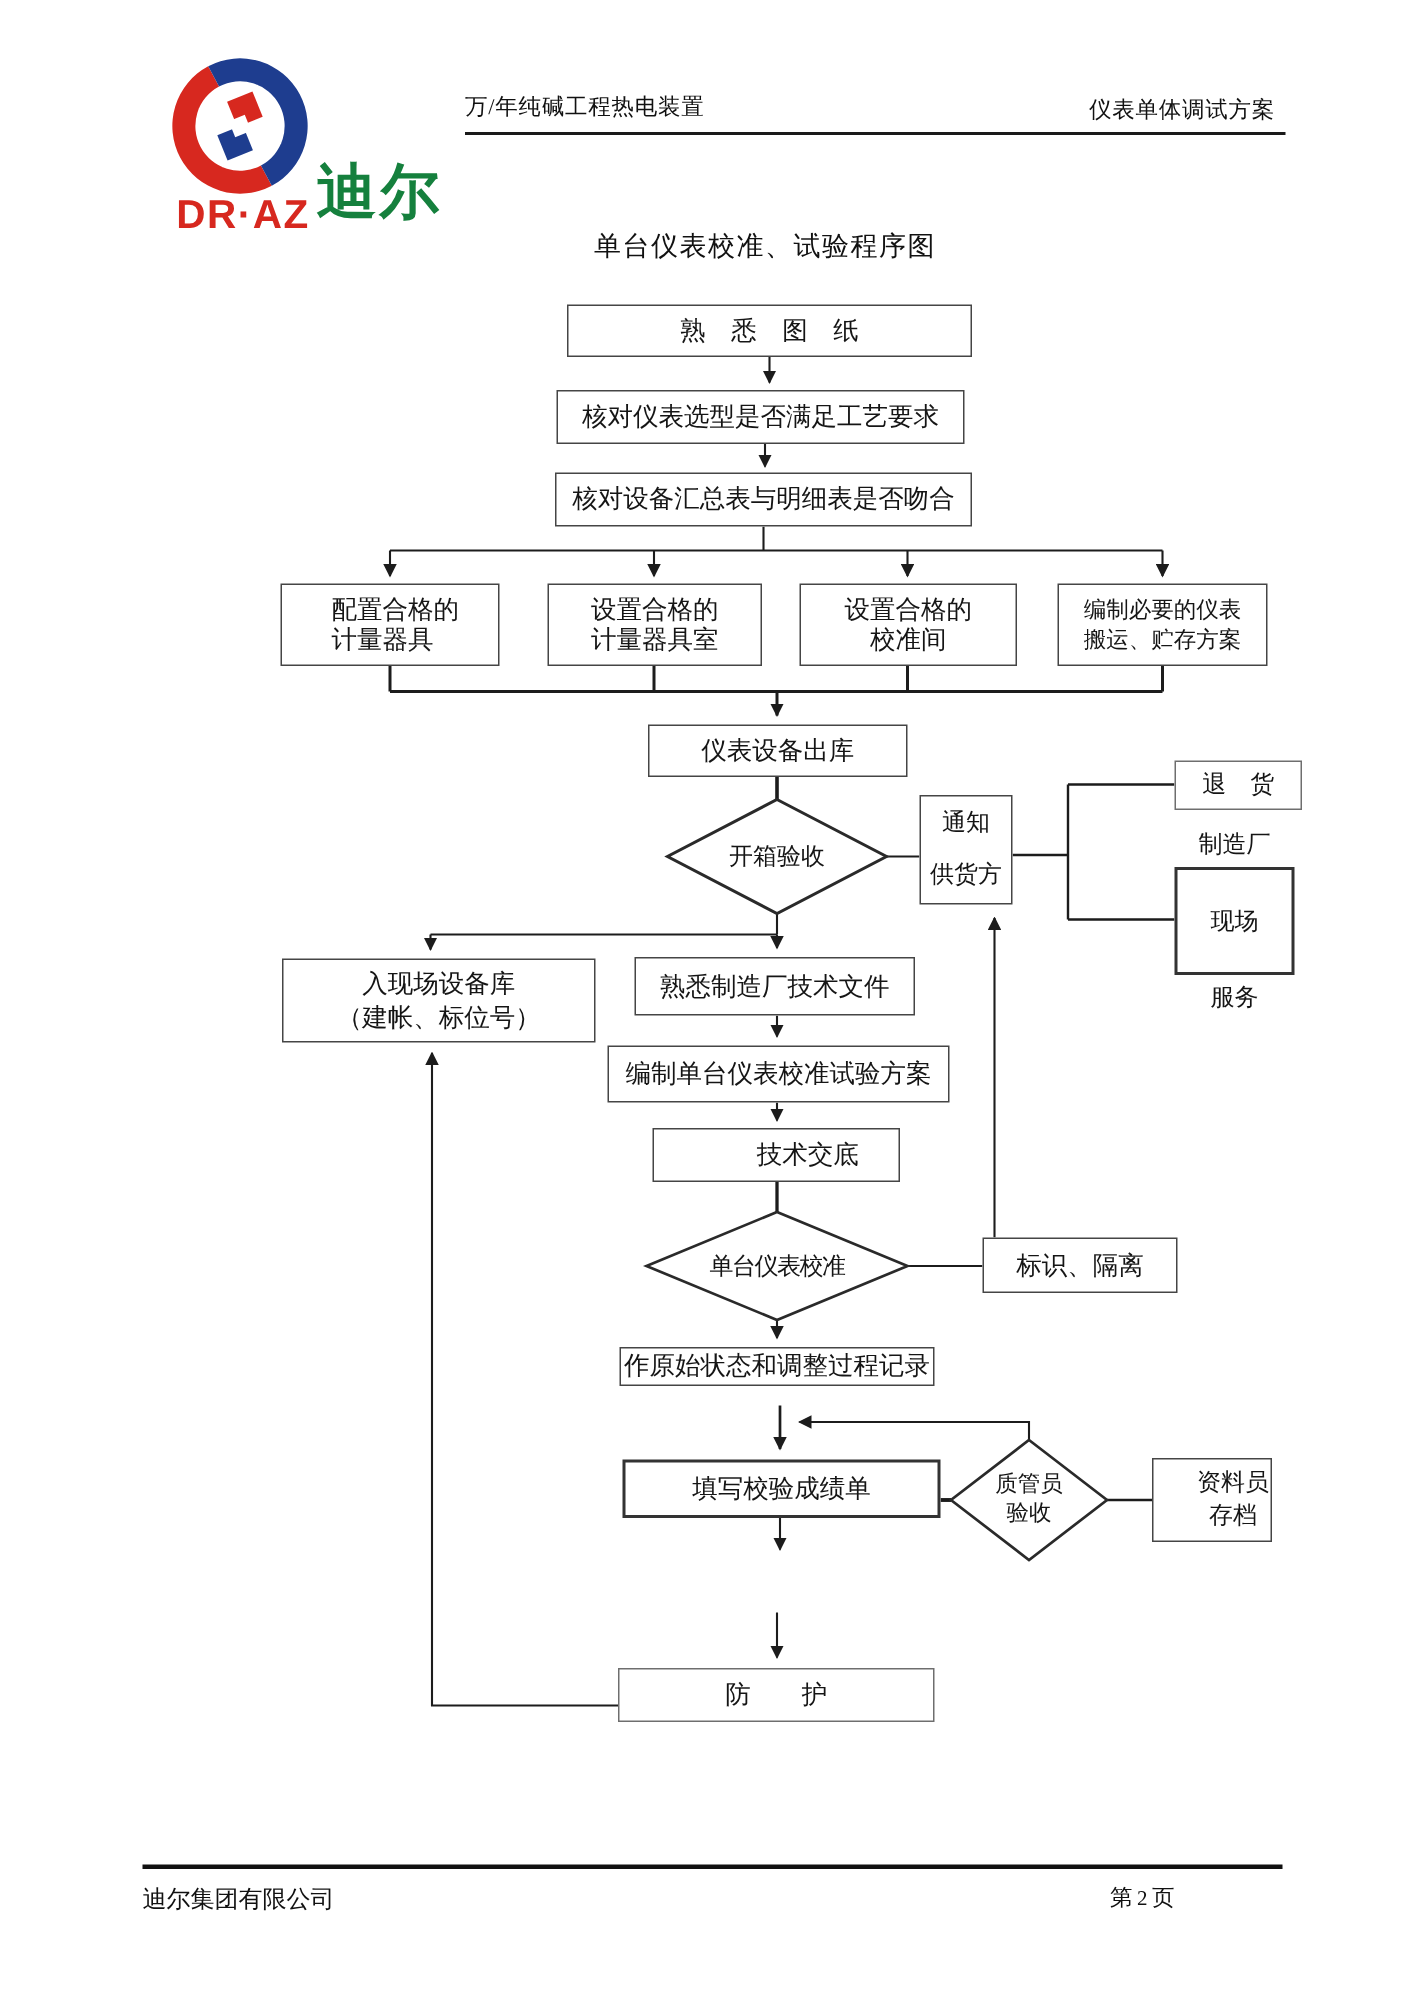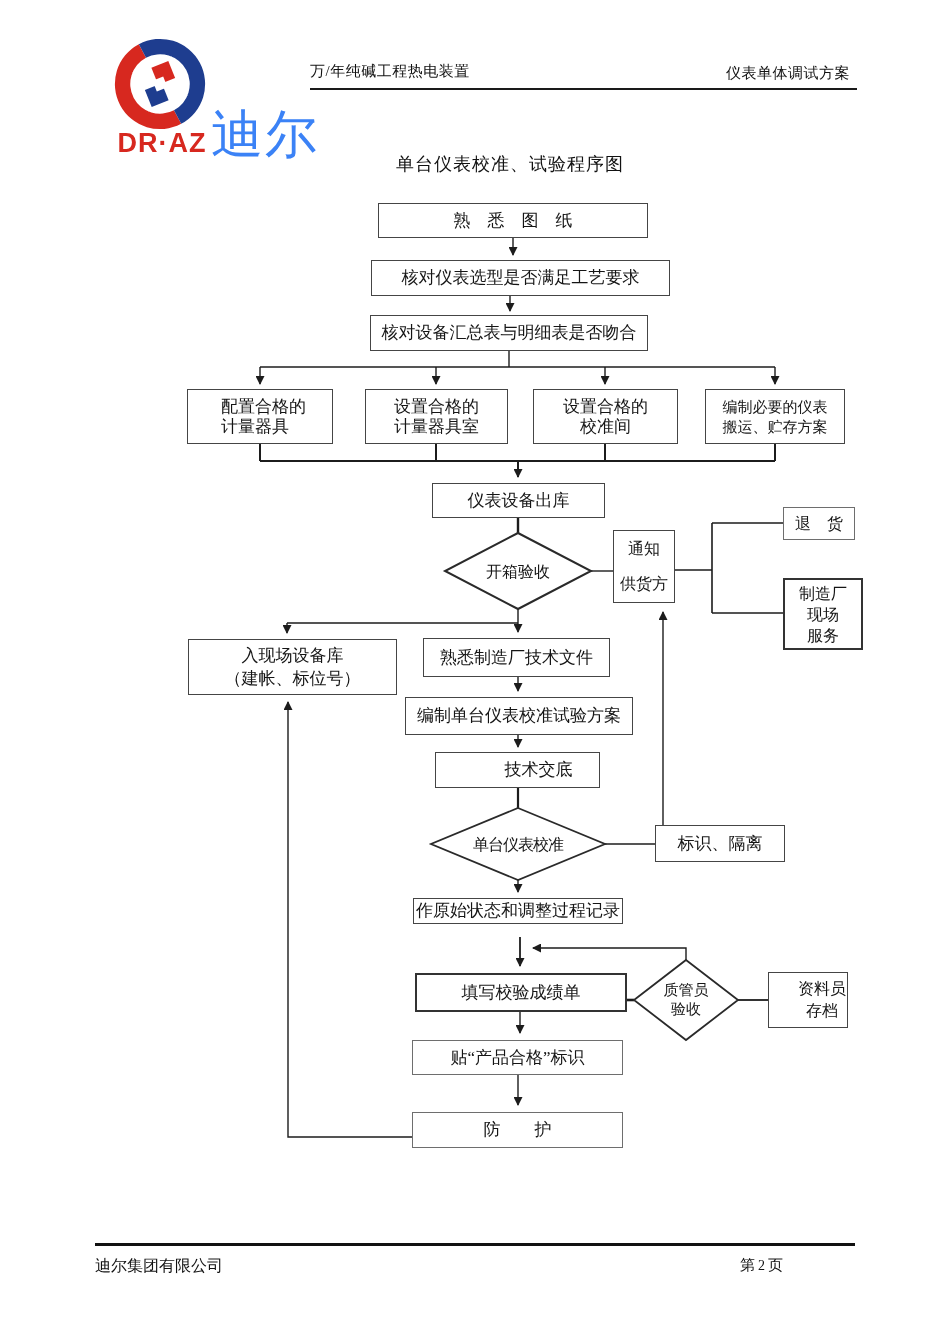--- a/index.html
+++ b/index.html
@@ -13,37 +13,37 @@
   
   .logo-mark { position:absolute; left:112px; top:36px; width:96px; height:96px; }
   .logo-latin {
     position:absolute; left:106px; top:128px; width:112px; text-align:center;
     font-family:"Liberation Sans","DejaVu Sans",sans-serif;
     font-weight:bold; font-size:27px; letter-spacing:1px; color:#d7281f;
   }
   .logo-cn {
     position:absolute; left:211px; top:100px;
     font-family:"Liberation Sans","DejaVu Sans",sans-serif;
-    font-weight:400; font-size:52px; letter-spacing:2px; color:#3b82f6;
+    font-weight:700; font-size:40px; letter-spacing:2px; color:#15803d;
   }
   .hdr-left  { position:absolute; left:310px; top:62px;  font-size:15px; letter-spacing:0.5px; }
   .hdr-right { position:absolute; left:710px; top:64px; width:140px; text-align:right; font-size:15px; letter-spacing:0.5px; }
   .hdr-rule  { position:absolute; left:310px; top:88px; width:547px; height:2px; background:#1a1a1a; }
   .chart-title { position:absolute; left:360px; top:152px; width:300px; text-align:center; font-size:18px; letter-spacing:1px; }
   
   .connectors { position:absolute; left:0; top:0; width:950px; height:1344px; }
   .box {
     position:absolute; background:#fff; border:1.5px solid #454545;
     display:flex; align-items:center; justify-content:center; flex-direction:row;
     text-align:center; font-size:16px; line-height:20px; color:#151515;
   }
   .box.col { flex-direction:column; }
   .box.left-text { align-items:flex-start; justify-content:center; text-align:left; padding-left:12px; }
   .box.fs17 { font-size:17px; }
-  .box.thick { border-width:2px; border-color:#333; }
+  .box.thick { border-width:2px; border-color:#333;gap:30px; }
   .box.gray { border-color:#6e6e6e; }
   .box.airy { justify-content:space-between; padding:6px 0; }
   .dlabel {
     position:absolute; display:flex; align-items:center; justify-content:center; flex-direction:column;
     text-align:center; font-size:16px; line-height:19px; color:#151515;
   }
   .dlabel.squeeze { letter-spacing:-1px; }
   
   .ftr-rule { position:absolute; left:95px; top:1243px; width:760px; height:3px; background:#111; }
   .ftr-company { position:absolute; left:95px; top:1256px; font-size:16px; }
@@ -114,21 +114,21 @@
     </g>
     <g fill="#ffffff" stroke="#2a2a2a">
       <polygon points="518,533 591,571 518,609 445,571" stroke-width="2"></polygon>
       <polygon points="518,808 605,844 518,880 431,844" stroke-width="1.8"></polygon>
       <polygon points="686,960 738,1000 686,1040 634,1000" stroke-width="1.8"></polygon>
     </g>
   </svg>
 
   <div class="box fs17" style="left:378px; top:203px; width:270px; height:35px;">熟　悉　图　纸</div>
 
-  <div class="box fs17" style="left:371px; top:260px; width:299px; height:36px;">核对仪表选型是否满足工艺要求</div>
+  <div class="box fs17" style="left:371px; top:260px; width:272px; height:36px;">核对仪表选型是否满足工艺要求</div>
 
   <div class="box fs17" style="left:370px; top:315px; width:278px; height:36px;">核对设备汇总表与明细表是否吻合</div>
 
   <div class="box col left-text fs17" style="left:187px; top:389px; width:146px; height:55px;padding-left:33px;">
     <span>配置合格的</span>
     <span>计量器具</span>
   </div>
 
   <div class="box col fs17" style="left:365px; top:389px; width:143px; height:55px;">
     <span>设置合格的</span>
@@ -145,21 +145,21 @@
     <span>搬运、贮存方案</span>
   </div>
 
   <div class="box fs17" style="left:432px; top:483px; width:173px; height:35px;">仪表设备出库</div>
 
   <div class="box col airy" style="left:613px; top:530px; width:62px; height:73px; line-height:24px;">
     <span>通知</span>
     <span>供货方</span>
   </div>
 
-  <div class="box gray" style="left:783px; top:507px; width:72px; height:33px;">退　货</div>
+  <div class="box gray" style="left:783px; top:507px; width:85px; height:33px;">退　货</div>
 
   <div class="box col thick" style="left:783px; top:578px; width:80px; height:72px; line-height:21px;">
     <span>制造厂</span>
     <span>现场</span>
     <span>服务</span>
   </div>
 
   <div class="box col fs17" style="left:188px; top:639px; width:209px; height:56px; line-height:23px;">
     <span>入现场设备库</span>
     <span>（建帐、标位号）</span>
@@ -175,21 +175,20 @@
 
   <div class="box fs17" style="left:413px; top:898px; width:210px; height:26px;">作原始状态和调整过程记录</div>
 
   <div class="box fs17 thick" style="left:415px; top:973px; width:212px; height:39px;">填写校验成绩单</div>
 
   <div class="box col" style="left:768px; top:972px; width:80px; height:56px; line-height:22px;padding-left:28px;">
     <span>资料员</span>
     <span>存档</span>
   </div>
 
-  <div class="box fs17 gray" style="left:412px; top:1040px; width:211px; height:35px;">贴“产品合格”标识</div>
 
   <div class="box fs17 gray" style="left:412px; top:1112px; width:211px; height:36px;">防　　护</div>
 
   <div class="dlabel" style="left:448px; top:558px; width:140px; height:26px;">开箱验收</div>
 
   <div class="dlabel squeeze" style="left:433px; top:831px; width:170px; height:26px;">单台仪表校准</div>
 
   <div class="dlabel" style="left:636px; top:978px; width:100px; height:44px; font-size:15px;">
     <span>质管员</span>
     <span>验收</span>

